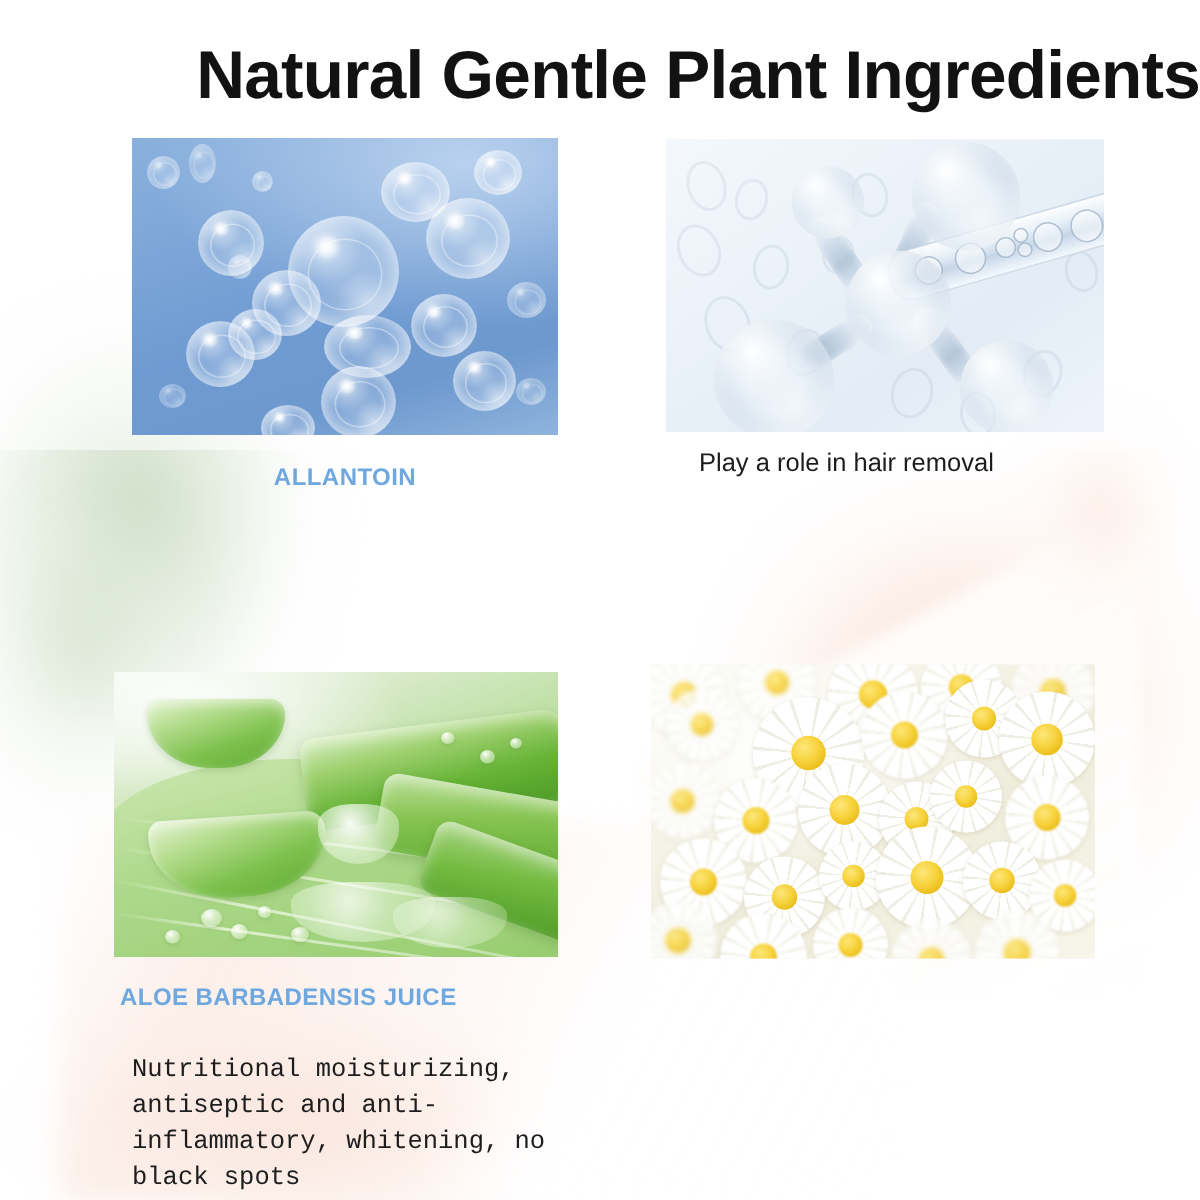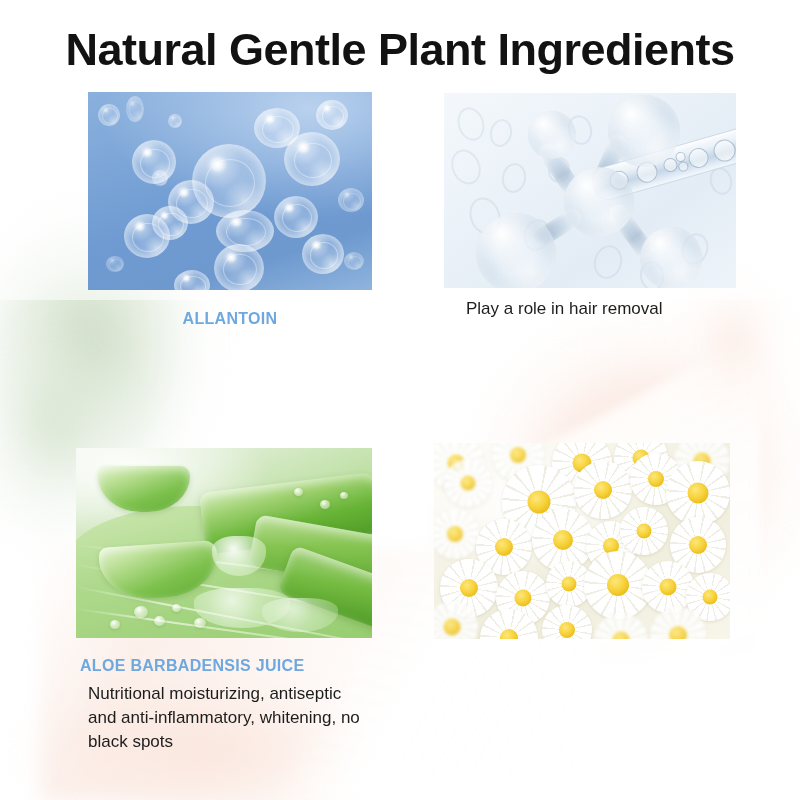--- a/index.html
+++ b/index.html
@@ -128,21 +128,21 @@
                 rgba(255,255,255,0.96) 55%,
                 rgba(255,255,255,0.55) 100%);
   }
 
   
   .poster-title {
     position: absolute;
     left: 0;
     right: 0;
     top: 24px;
-    text-align: center;
+    text-align: right;
     font-size: 45px;
     line-height: 52px;
     font-weight: 700;
     letter-spacing: -0.5px;
     color: #121212;
     font-family: "Liberation Sans", sans-serif;
     white-space: nowrap;
   }
 
   
@@ -191,21 +191,21 @@
 
   .ingredient-desc {
     margin-top: 10px;
     font-size: 17px;
     line-height: 24px;
     color: #1d1d1d;
     font-family: "Liberation Sans", sans-serif;
   }
   .card-1 .ingredient-desc { margin-left: 18px; margin-top: 9px; }
   .card-2 .ingredient-desc { margin-left: 22px; margin-top: 9px; text-align: left; }
-  .card-3 .ingredient-desc { margin-left: 12px; margin-top: 4px; }
+  .card-3 .ingredient-desc { margin-left: 12px; margin-top: 24px; font-family: Liberation Mono, monospace; }
   .card-4 .ingredient-desc { margin-left: 0px;  margin-top: 8px; }
 
   
   .bubbles-bg {
     position: absolute;
     inset: 0;
     background:
       radial-gradient(ellipse 120% 90% at 78% 8%, #b9d1ee 0%, rgba(185,209,238,0) 62%),
       linear-gradient(163deg, #8ab0dd 0%, #7ea7d8 26%, #6f9bd2 55%, #6e99cf 78%, #8fb4dd 100%);
   }

